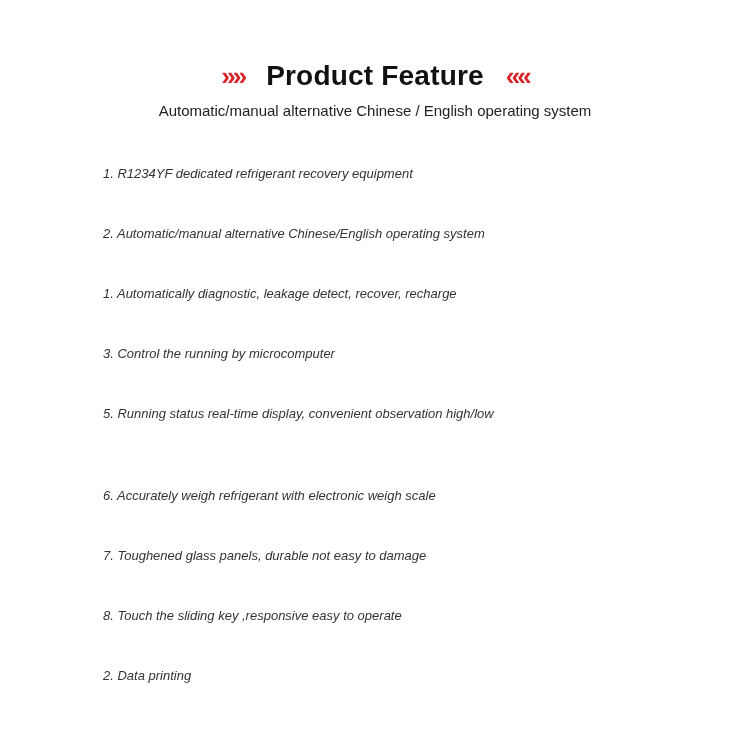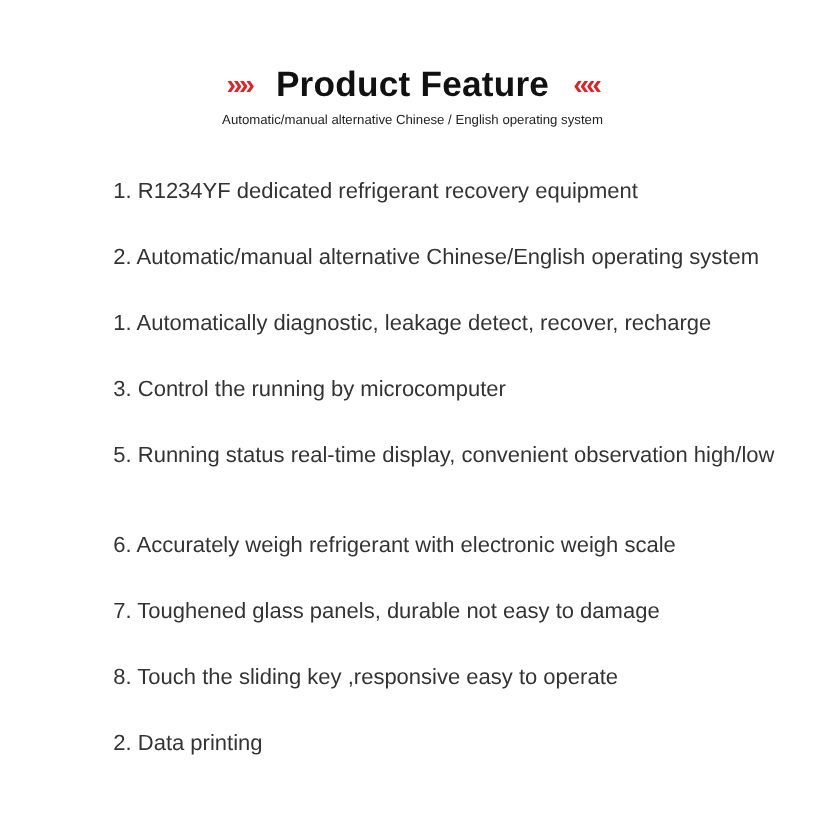--- a/index.html
+++ b/index.html
@@ -5,24 +5,24 @@
     html, body { margin: 0; padding: 0; }
     body {
       width: 750px; height: 750px; background: #ffffff; overflow: hidden;
       font-family: "Liberation Sans", sans-serif; position: relative;
     }
     .header { position: absolute; top: 56px; left: 0; width: 750px; text-align: center; }
     .title-row { display: flex; justify-content: center; align-items: center; height: 40px; }
     .chev { color: #d8262a; font-size: 26px; font-weight: bold; letter-spacing: -3px; line-height: 1; }
     .chev-left { margin-right: 22px; }
     .chev-right { margin-left: 22px; }
-    .title { font-size: 32px; font-weight: bold; color: #111111; letter-spacing: 0.2px; }
-    .subtitle { font-size: 12px; color: #222222; margin-top: 6px; }
+    .title { font-size: 28px; font-weight: bold; color: #111111; letter-spacing: 0.2px; }
+    .subtitle { font-size: 15px; color: #222222; margin-top: 6px; }
     .features { position: absolute; left: 103px; top: 163px; width: 600px; margin: 0; padding: 0; list-style: none; }
-    .feature { font-size: 20px; color: #333333; line-height: 22px; position: absolute; left: 0; white-space: nowrap; }
+    .feature { font-size: 13px; color: #333333; line-height: 22px; position: absolute; left: 0; white-space: nowrap; font-style: italic; }
   </style>
 </head>
 <body>
 
 <div class="header">
   <div class="title-row">
     <span class="chev chev-left">»»</span>
     <span class="title">Product Feature</span>
     <span class="chev chev-right">««</span>
   </div>

